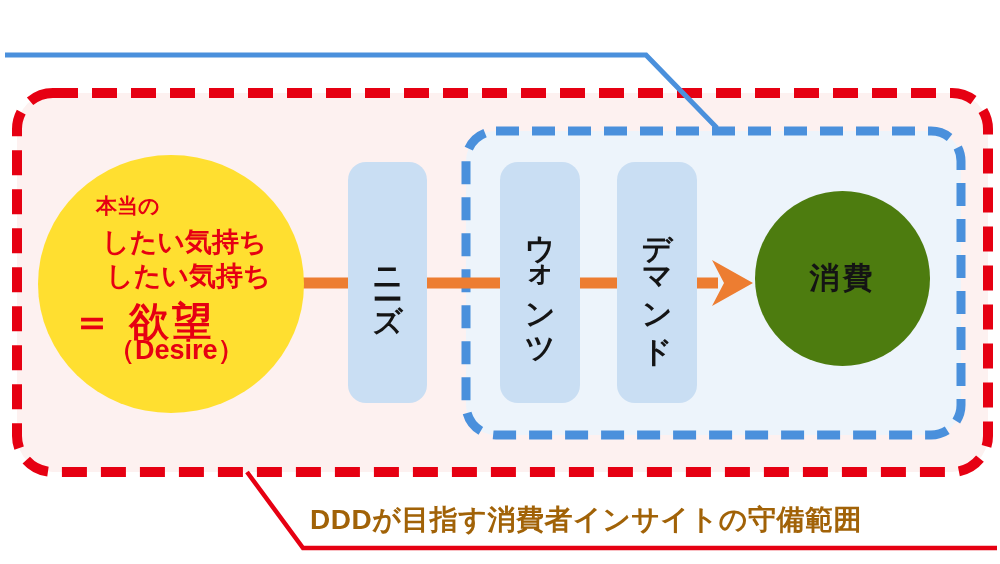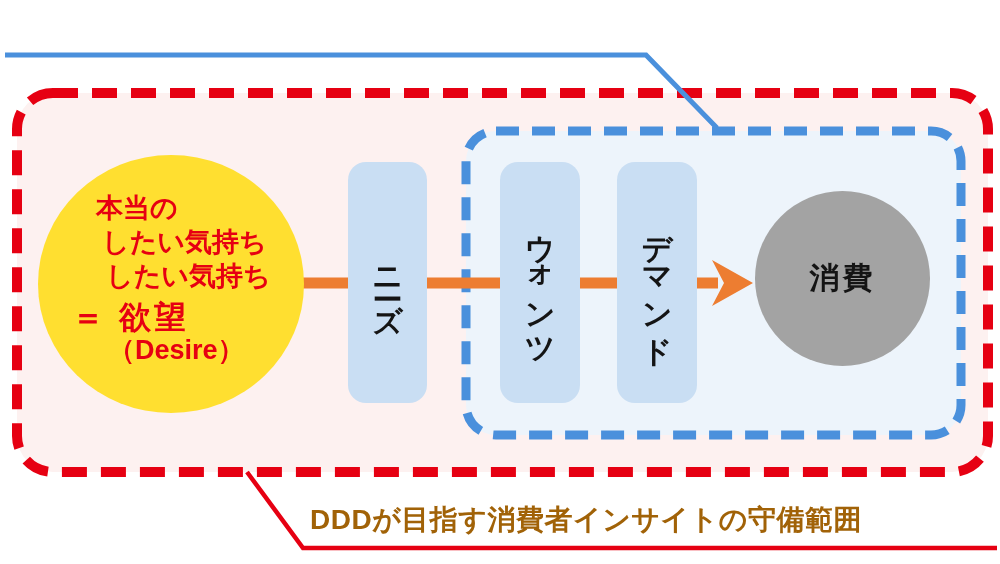--- a/index.html
+++ b/index.html
@@ -23,42 +23,42 @@
     font-size:28px;letter-spacing:0.5px;
     color:#a16207;white-space:nowrap;
   }
 
   .desire-circle{
     position:absolute;left:38px;top:155px;z-index:2;
     width:266px;height:258px;border-radius:50%;
     background:#ffdf30;color:#e60012;
   }
   .dc-line{position:absolute;white-space:nowrap;line-height:1;}
-  .dc-line1{left:58px;top:40px;font-size:27px;}
+  .dc-line1{left:58px;top:40px;font-size:21px;}
   .dc-line2{left:64px;top:74px;font-size:27px;}
   .dc-line3{left:68px;top:108px;font-size:27px;}
-  .dc-line4{left:34px;top:146px;font-size:32px;letter-spacing:3px;}
+  .dc-line4{left:34px;top:146px;font-size:40px;letter-spacing:3px;}
   .dc-line5{left:70px;top:182px;font-size:27px;}
 
   .stage-box{
     position:absolute;top:162px;height:241px;z-index:2;
     background:#c9def3;border-radius:18px;
     display:flex;align-items:center;justify-content:center;
   }
   .stage-box.needs{left:348px;width:79px;}
   .stage-box.wants{left:500px;width:80px;}
   .stage-box.demand{left:617px;width:80px;}
   .vtext{
     writing-mode:vertical-rl;text-orientation:mixed;
     font-size:30px;color:#141414;line-height:1;white-space:nowrap;
   }
   .consumption-circle{
     position:absolute;left:755px;top:191px;z-index:2;
     width:175px;height:175px;border-radius:50%;
-    background:#a3a3a3;
+    background:#4d7c0f;
     display:flex;align-items:center;justify-content:center;
   }
   .consumption-circle span{
     font-size:30px;color:#141414;letter-spacing:3px;white-space:nowrap;
   }
 </style>
 </head>
 <body>
 
 <div id="canvas">

